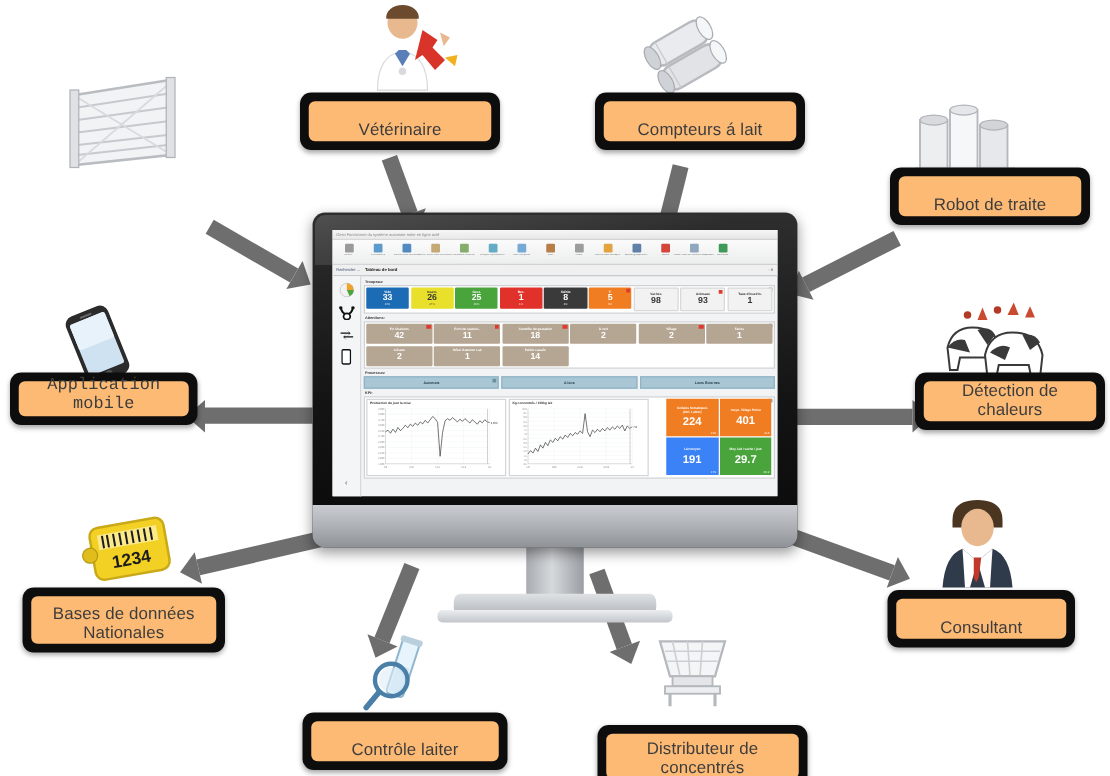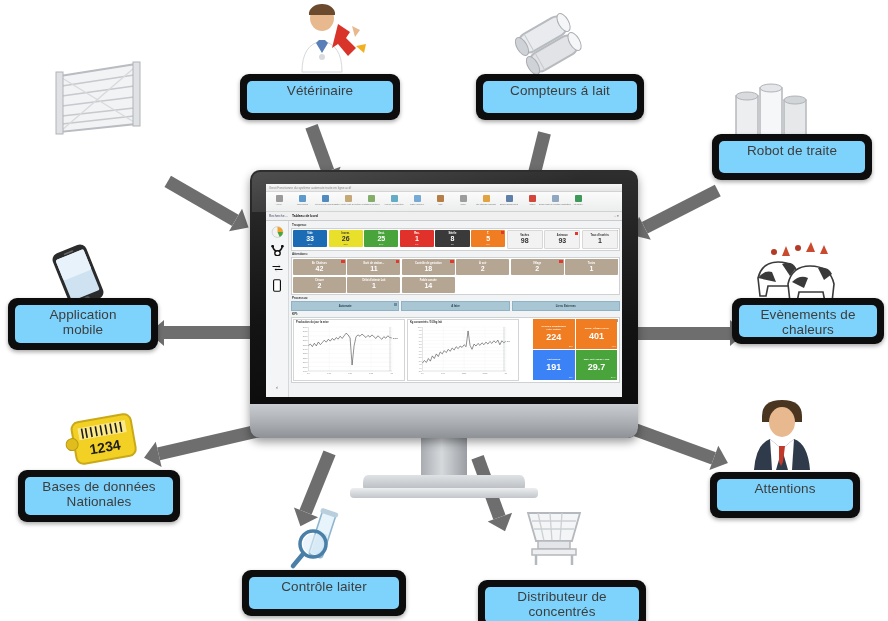--- a/index.html
+++ b/index.html
@@ -30,24 +30,24 @@
   
   .pill{
     position:absolute;
     background:#0d0d0d;
     border-radius:9px;
     padding:7px;
     box-sizing:border-box;
     box-shadow:0 2px 4px rgba(0,0,0,.35);
   }
   .pill .inner{
-    background:#7dd3fc;
+    background:#fdba74;
     border-radius:5px;
     width:100%;height:100%;
-    display:flex;align-items:flex-start;justify-content:center;
+    display:flex;align-items:flex-end;justify-content:center;
     box-sizing:border-box;
     padding:2px 14px;
   }
   .pill .txt{
     color:#3d3d3d;
     font-size:13.5px;
     line-height:15px;
     text-align:center;
     letter-spacing:.1px;
     white-space:pre-line;
@@ -377,42 +377,42 @@
         <span class="txt">Compteurs á lait</span>
       </div>
   </div>
 
   <div class="pill" style="left:712px;top:134px;width:160px;height:46px;">
     <div class="inner">
         <span class="txt">Robot de traite</span>
       </div>
   </div>
 
-  <div class="pill" style="left:8px;top:298px;width:150px;height:52px;">
+  <div class="pill" style="left:8px;top:298px;width:150px;height:42px;font-family:Liberation Mono, monospace;">
     <div class="inner">
         <span class="txt">Application mobile</span>
       </div>
   </div>
 
   <div class="pill" style="left:732px;top:298px;width:152px;height:46px;">
     <div class="inner">
-        <span class="txt">Evènements de chaleurs</span>
+        <span class="txt">Détection de chaleurs</span>
       </div>
   </div>
 
   <div class="pill" style="left:18px;top:470px;width:162px;height:52px;">
     <div class="inner">
         <span class="txt">Bases de données
 Nationales</span>
       </div>
   </div>
 
   <div class="pill" style="left:710px;top:472px;width:150px;height:46px;">
     <div class="inner">
-        <span class="txt">Attentions</span>
+        <span class="txt">Consultant</span>
       </div>
   </div>
 
   <div class="pill" style="left:242px;top:570px;width:164px;height:46px;">
     <div class="inner">
         <span class="txt">Contrôle laiter</span>
       </div>
   </div>
 
   <div class="pill" style="left:478px;top:568px;width:168px;height:50px;margin-top:12px;">

